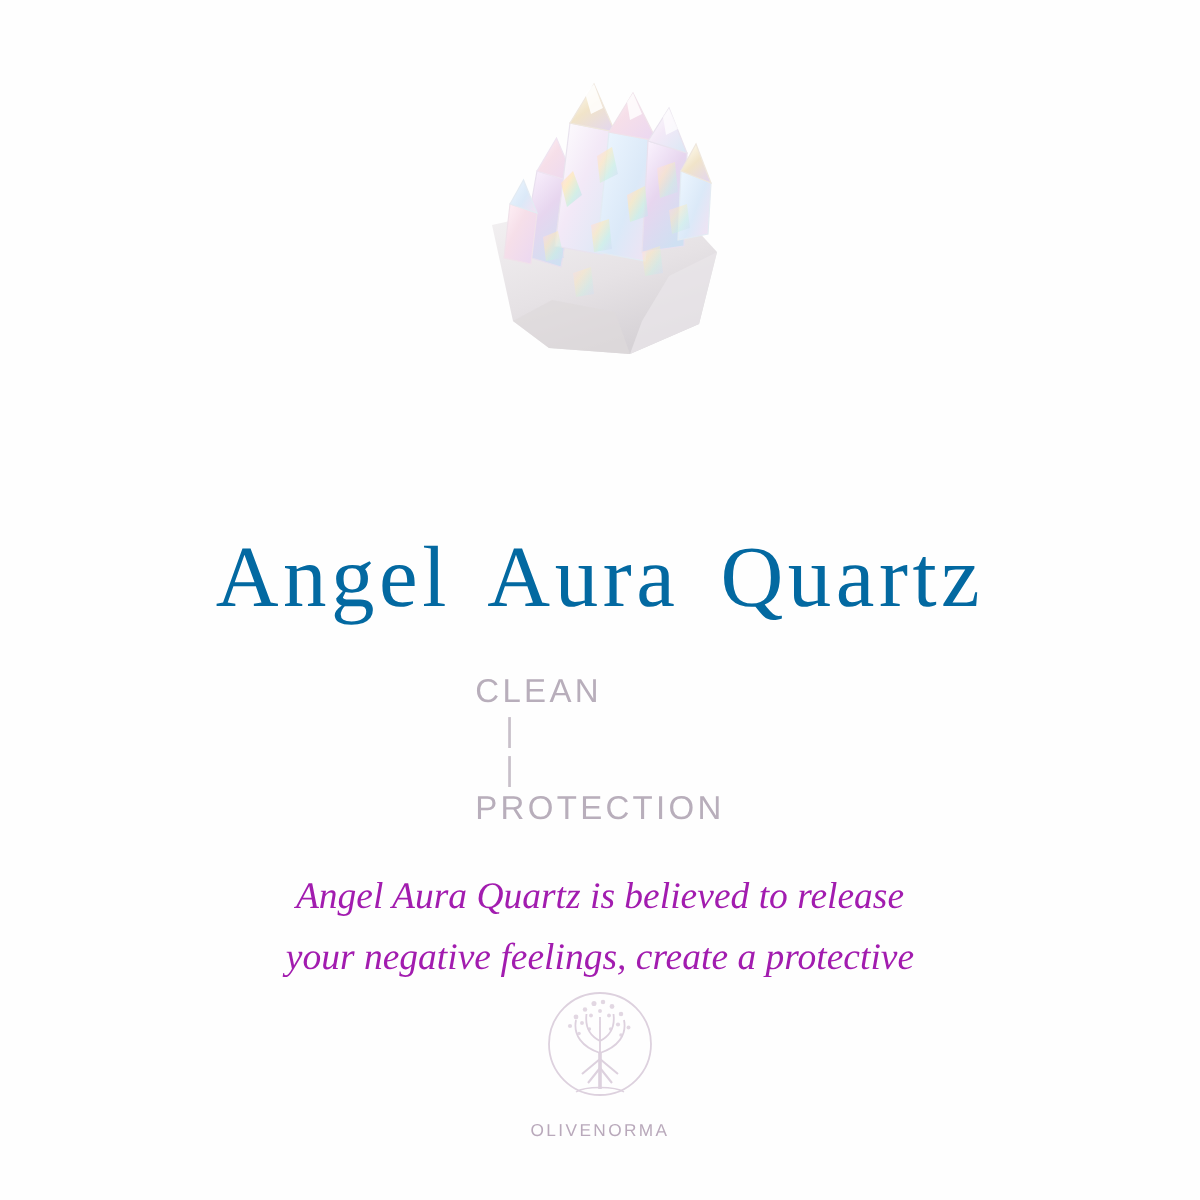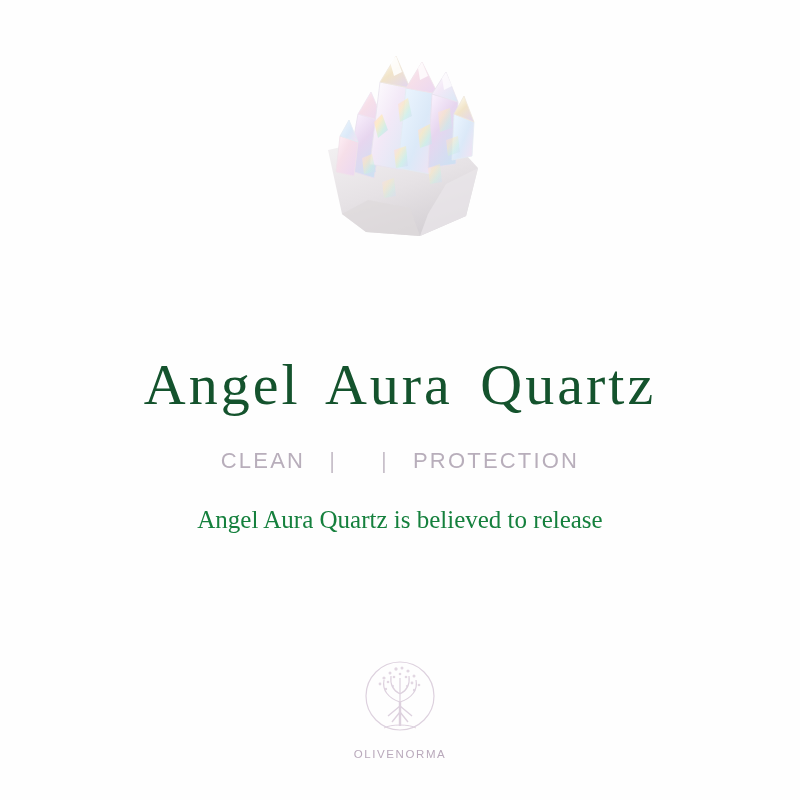--- a/index.html
+++ b/index.html
@@ -35,55 +35,57 @@
     width: 260px;
     height: 230px;
   }
 
   
   .title {
     margin-top: 108px;
     font-family: "Liberation Serif", serif;
     font-size: 58px;
     letter-spacing: 3px;
-    color: #14532d;
+    color: #0369a1;
     font-weight: 400;
     line-height: 1;
     text-align: center;
     word-spacing: 10px;
   }
 
   
   .keywords {
     margin-top: 34px;
     display: flex;
     align-items: flex-start;
     justify-content: center;
     color: #b8aebb;
     font-size: 22px;
     letter-spacing: 2.2px;
     font-family: "Liberation Sans", sans-serif;
+    flex-direction: column;
   }
   .keywords .kw {
     padding: 0 2px;
   }
   .keywords .sep {
     padding: 0 22px;
     color: #c8c0ca;
   }
 
   
   .desc {
     margin-top: 26px;
     font-family: "Liberation Serif", serif;
     font-size: 25px;
     line-height: 1.62;
-    color: #15803d;
+    color: #a21caf;
     text-align: center;
     width: 640px;
+    font-style: italic;
   }
   .desc .line {
     display: block;
   }
 
   
   .logo-wrap {
     position: absolute;
     left: 0;
     right: 0;
@@ -194,20 +196,21 @@
 
   <div class="keywords">
     <span class="kw">CLEAN</span>
     <span class="sep">|</span>
     <span class="sep">|</span>
     <span class="kw">PROTECTION</span>
   </div>
 
   <div class="desc">
     <span class="line">Angel Aura Quartz is believed to release</span>
+    <span class="line">your negative feelings, create a protective</span>
   </div>
 
   <div class="logo-wrap">
     <svg class="logo-svg" viewBox="0 0 112 92" xmlns="http://www.w3.org/2000/svg">
       <circle cx="56" cy="42" r="34" fill="none" stroke="#c9b6cb" stroke-width="1.2"></circle>
       <path d="M56 72 L56 48" stroke="#c9b6cb" stroke-width="2.4" fill="none"></path>
       <path d="M56 52 L44 62 M56 52 L68 62 M56 58 L48 68 M56 58 L64 68" stroke="#c9b6cb" stroke-width="1.4" fill="none"></path>
       <path d="M56 48 C44 44 38 36 40 26 M56 48 C68 44 74 36 72 26 M56 48 L56 24 M56 40 C48 36 46 30 47 22 M56 40 C64 36 66 30 65 22" stroke="#c9b6cb" stroke-width="1.2" fill="none"></path>
       <g fill="#c9b6cb" opacity="0.85">
         <circle cx="40" cy="24" r="1.6"></circle>

